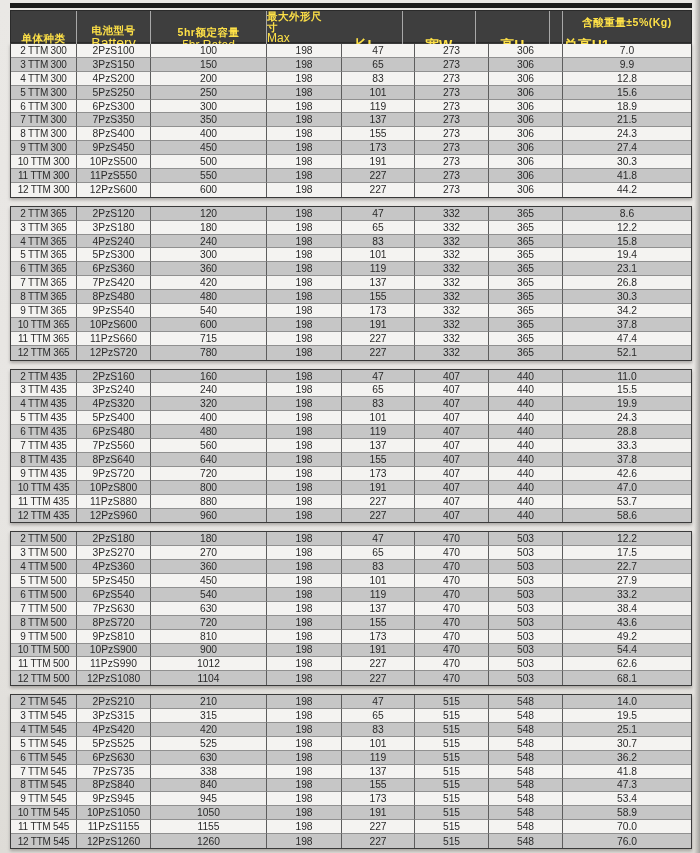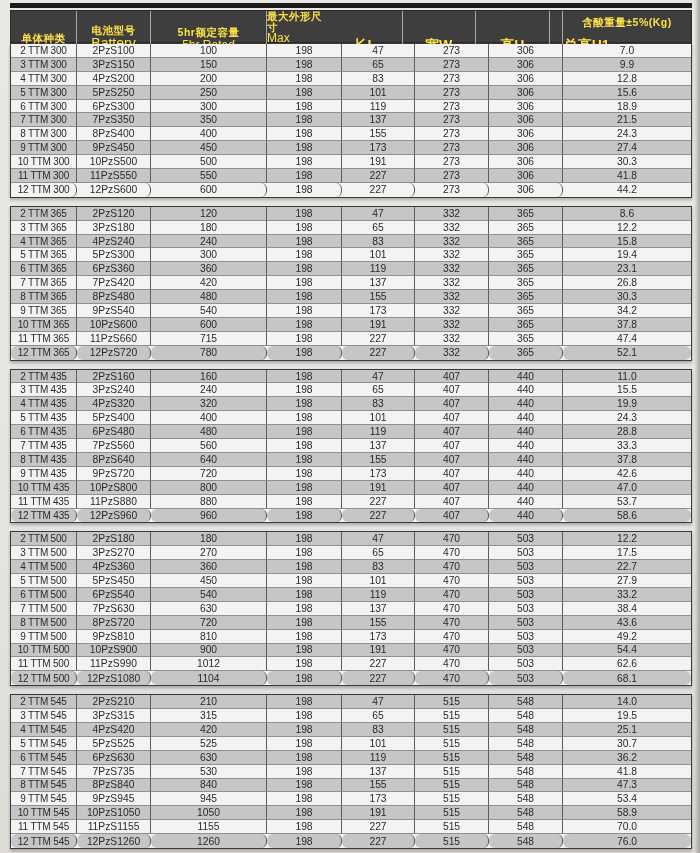--- a/index.html
+++ b/index.html
@@ -59,21 +59,21 @@
   .row.shaded .cell { background: var(--row-shaded, #c6c6c6); }
   .cell {
     display: flex; align-items: center; justify-content: center;
     font-size: 10.3px; color: #2a2a2a;
     border-right: 1px solid #5d5d5d; border-bottom: 1px solid #909090;
     overflow: hidden; white-space: nowrap;
     background: var(--row-light, #f4f3f1);
   }
   .cell.c0 { font-size: 10px; letter-spacing: -0.2px; }
   .cell:last-child { border-right: none; }
-  .row:last-child .cell { border-bottom: none; border-radius: 6px; }
+  .row:last-child .cell { border-bottom: none; }
 </style>
 </head>
 <body>
 
 <div class="page">
   <div class="table-wrap">
     <div class="top-bar"></div>
 
     <div class="thead">
       <div class="th">
@@ -603,21 +603,21 @@
             <div class="cell c2">630</div>
             <div class="cell c3">198</div>
             <div class="cell c4">119</div>
             <div class="cell c5">515</div>
             <div class="cell c6">548</div>
             <div class="cell c7">36.2</div>
           </div>
           <div class="row">
             <div class="cell c0">7 TTM 545</div>
             <div class="cell c1">7PzS735</div>
-            <div class="cell c2">530</div>
+            <div class="cell c2">338</div>
             <div class="cell c3">198</div>
             <div class="cell c4">137</div>
             <div class="cell c5">515</div>
             <div class="cell c6">548</div>
             <div class="cell c7">41.8</div>
           </div>
           <div class="row shaded">
             <div class="cell c0">8 TTM 545</div>
             <div class="cell c1">8PzS840</div>
             <div class="cell c2">840</div>

